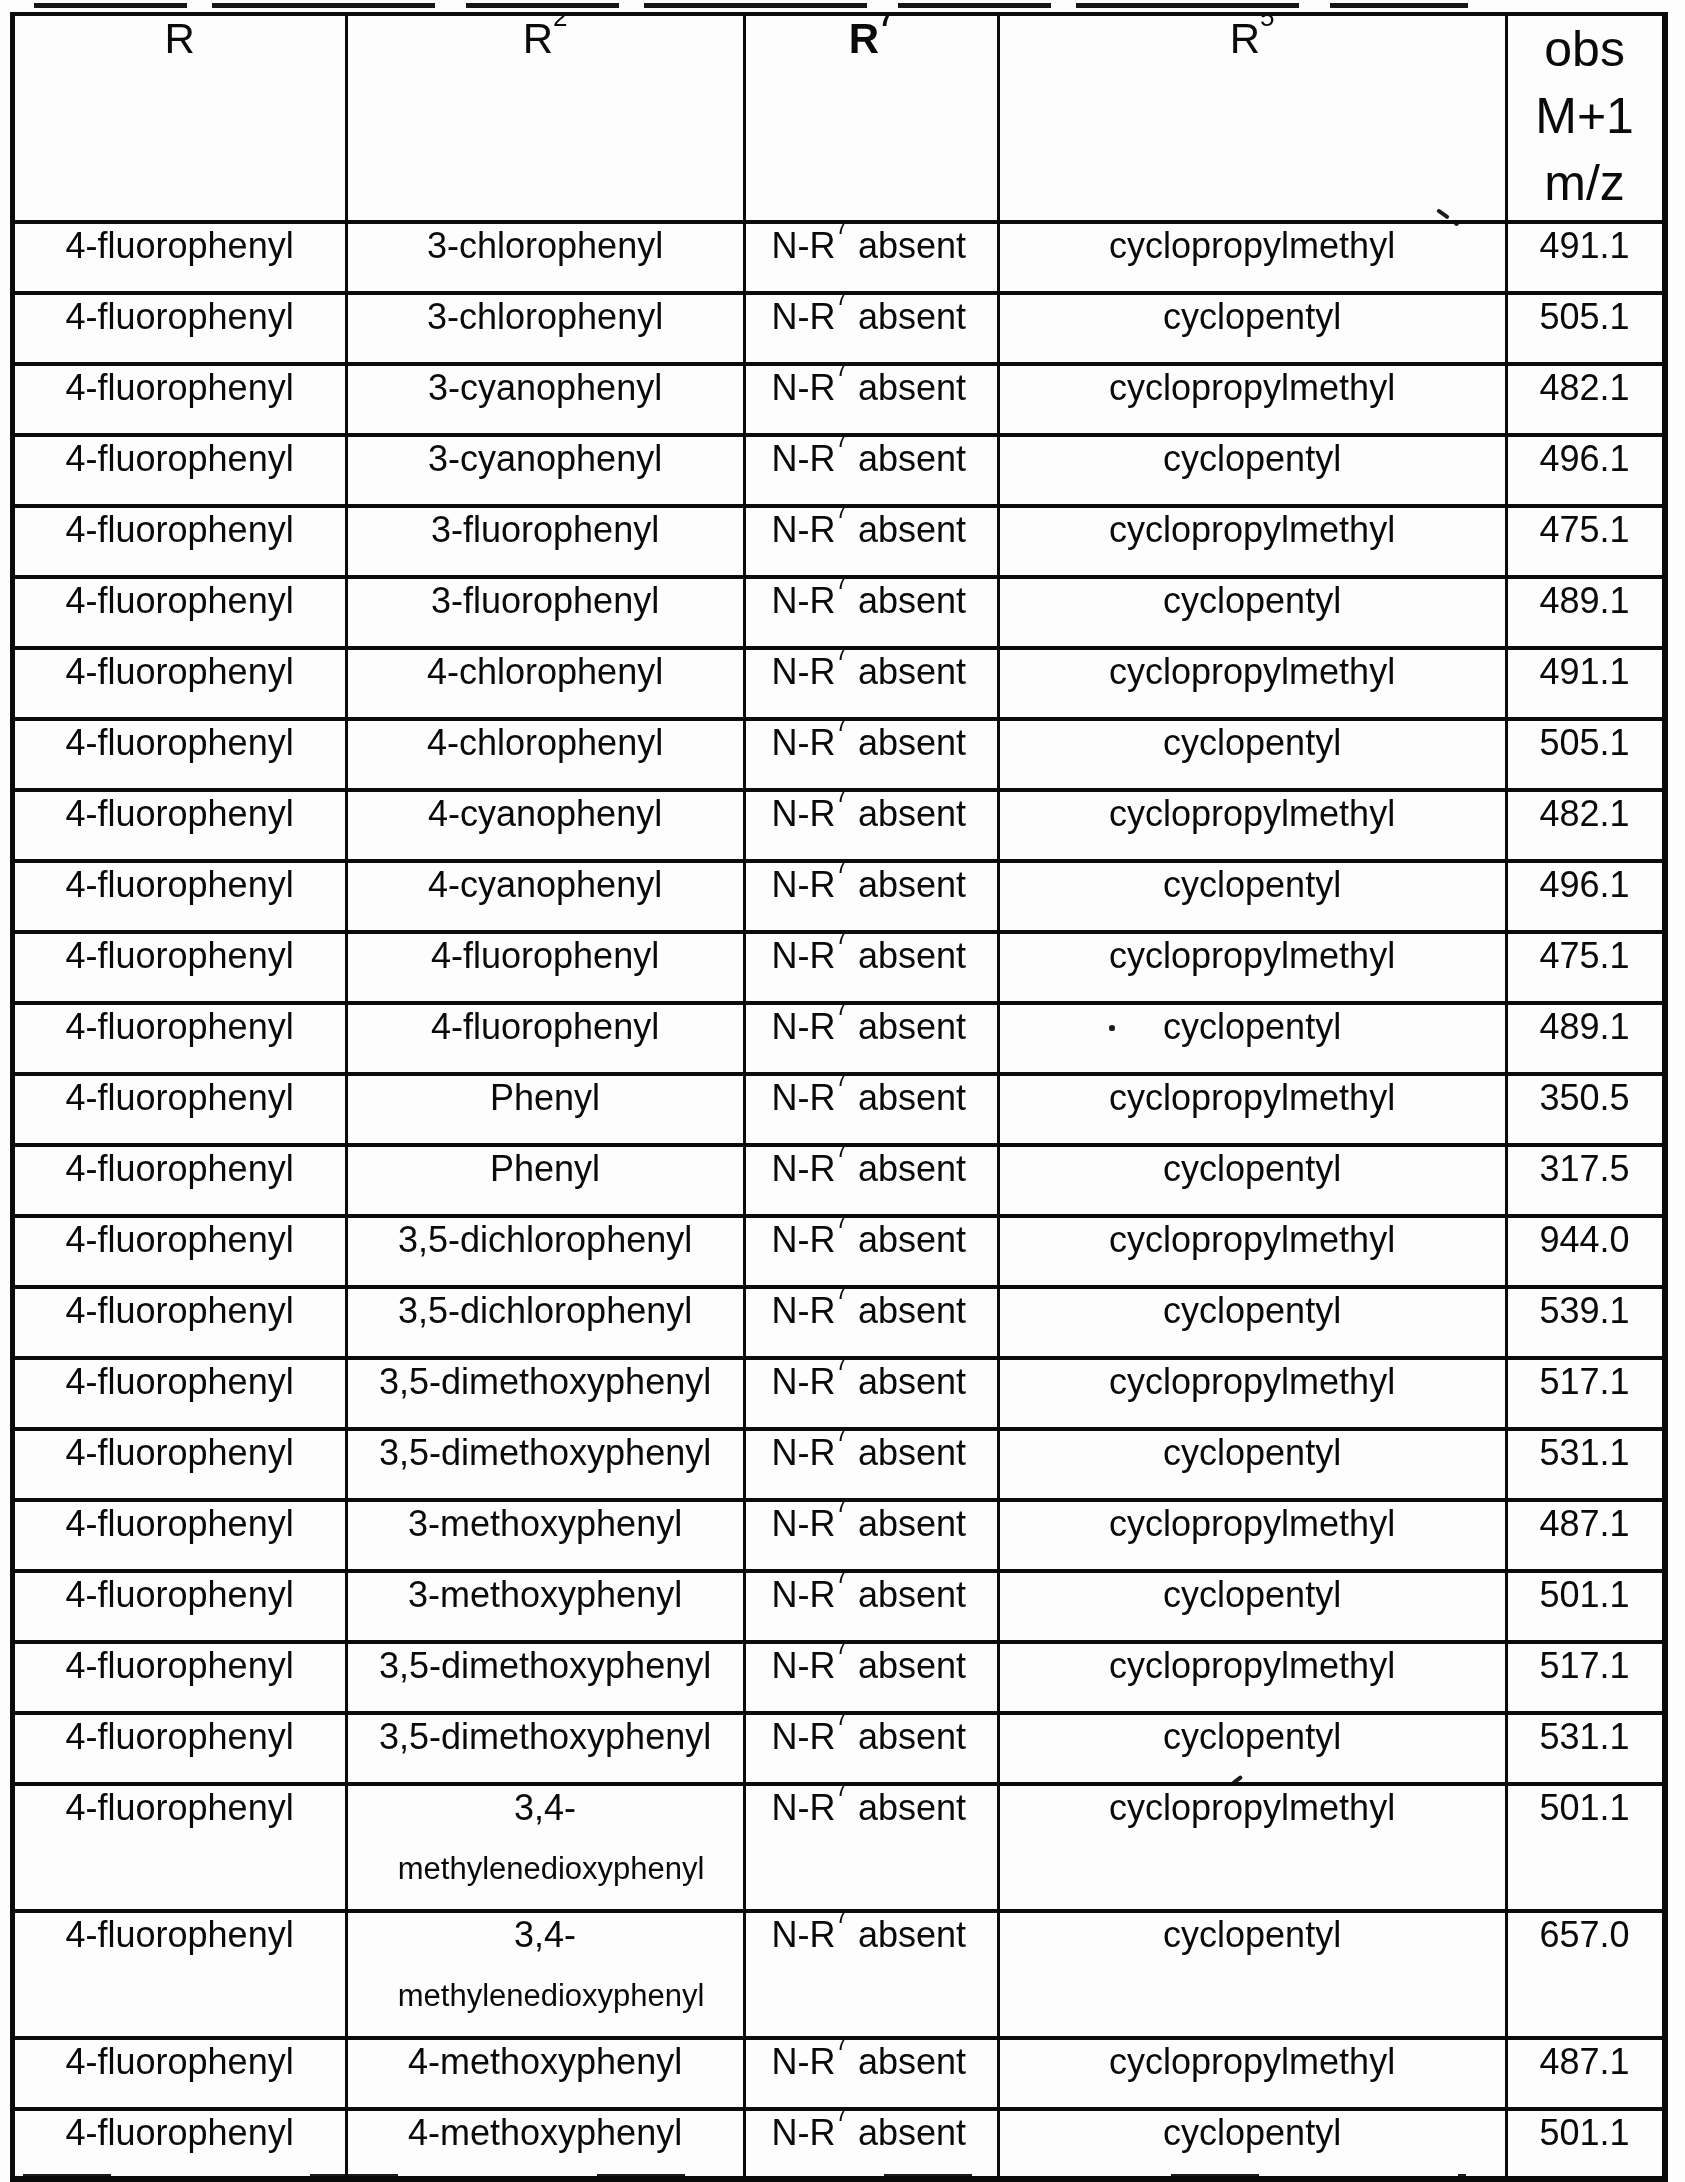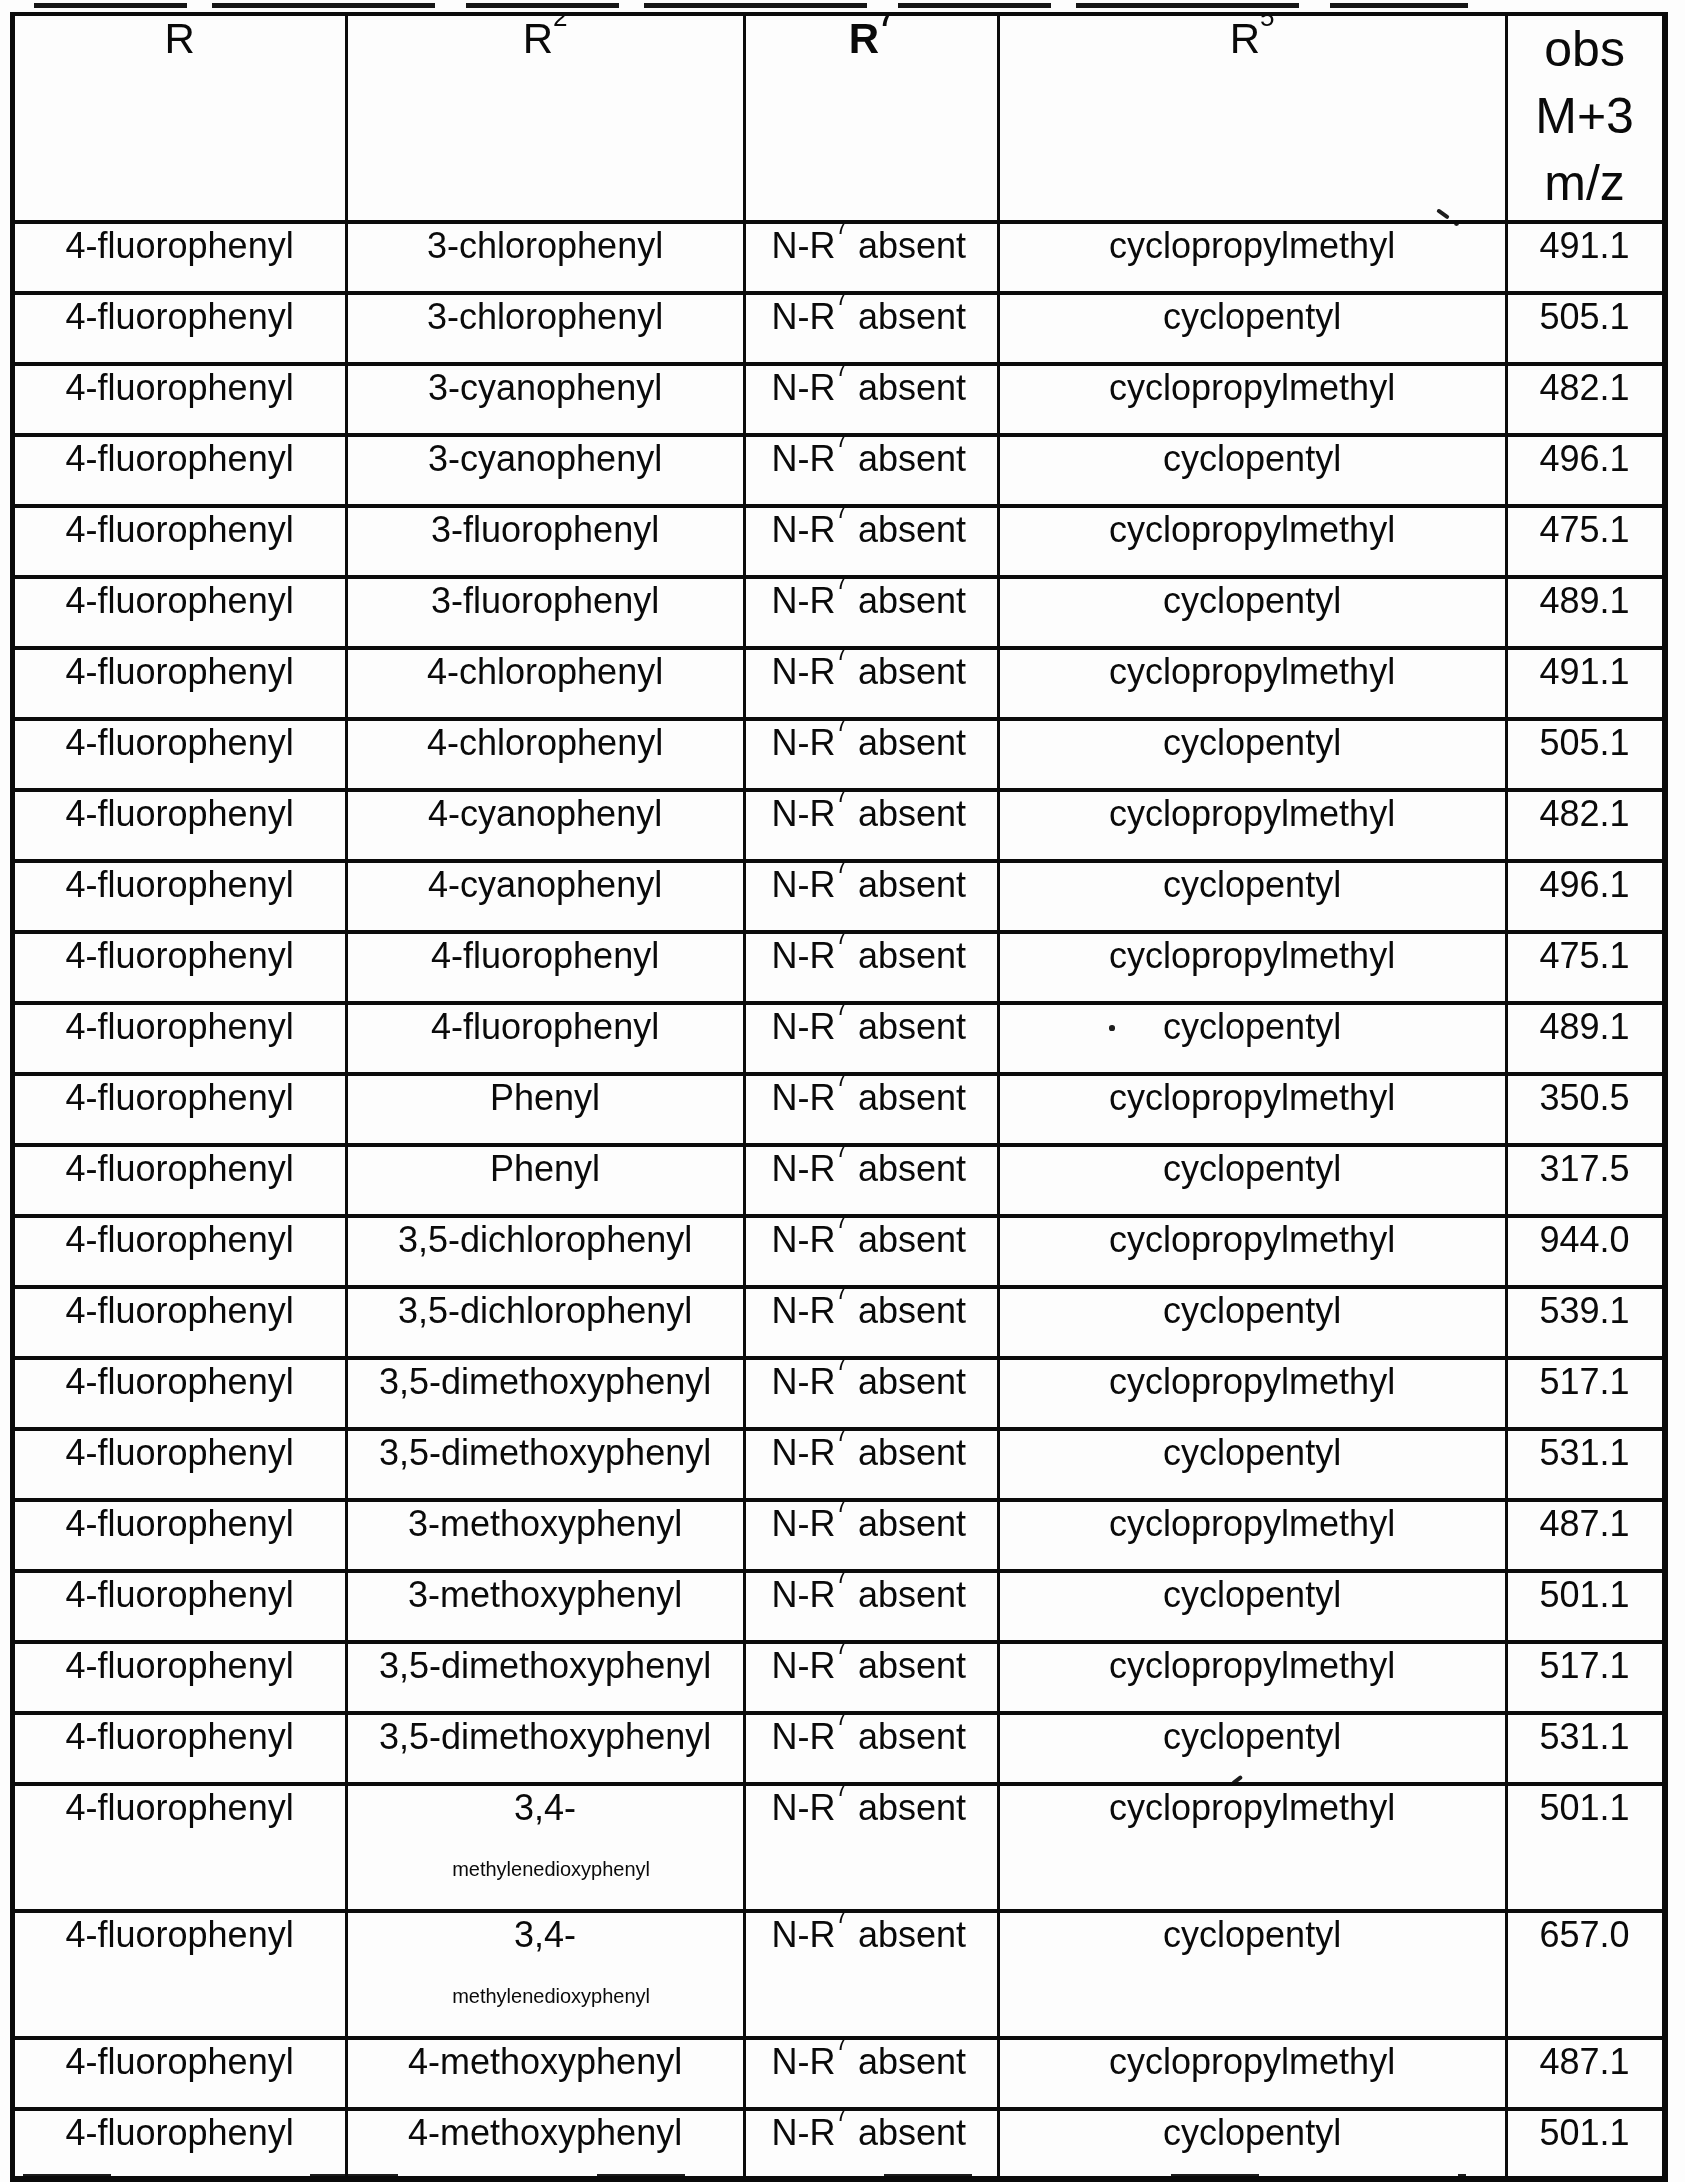--- a/index.html
+++ b/index.html
@@ -52,21 +52,21 @@
   .mz-head div { line-height: 67px; font-size: 50px; }
 
   tbody td {
     height: 71px;
     font-size: 36px;
     line-height: 44px;
     padding-top: 9.6px;
   }
   tbody tr.tall td { height: 127px; }
   td.cell-r7 { text-align: left; padding-left: 26px; }
-  .r2-line2 { font-size: 20px; line-height: 36px; margin-top: 21px; padding-left: 12px; }
+  .r2-line2 { font-size: 31px; line-height: 36px; margin-top: 21px; padding-left: 12px; }
 
   
   .artifact { position: absolute; background: #1d1d1d; }
   .art-tick-a { left: 1436px; top: 212px; width: 14.3px; height: 3.8px; transform: rotate(35deg); border-radius: 1.9px; }
   .art-tick-b { left: 1454px; top: 221px; width: 4.8px; height: 4.8px; border-radius: 50%; }
   .art-dot    { left: 1109px; top: 1025px; width: 5.7px; height: 5.7px; border-radius: 50%; }
   .art-accent { left: 1231px; top: 1778px; width: 12.4px; height: 3.8px; transform: rotate(-38deg); border-radius: 1.9px; }
   .smudge { position: absolute; height: 4.8px; }
   .smudge-top {
     left: 34px; top: 2.9px; width: 1434px;
@@ -98,21 +98,21 @@
       <col style="width:160px">
     </colgroup>
     <thead>
       <tr>
         <th><span>R</span><sup class="hdr-sup"></sup></th>
         <th><span>R</span><sup class="hdr-sup">2</sup></th>
         <th class="th-r7"><span>R</span><sup class="hdr-sup">7</sup></th>
         <th><span>R</span><sup class="hdr-sup">5</sup></th>
         <th class="mz-head">
           <div>obs</div>
-          <div>M+3</div>
+          <div>M+1</div>
           <div>m/z</div>
         </th>
       </tr>
     </thead>
     <tbody>
     <tr>
       <td>4-fluorophenyl</td>
       <td>
         <div class="r2-line1">3-chlorophenyl</div>
 

